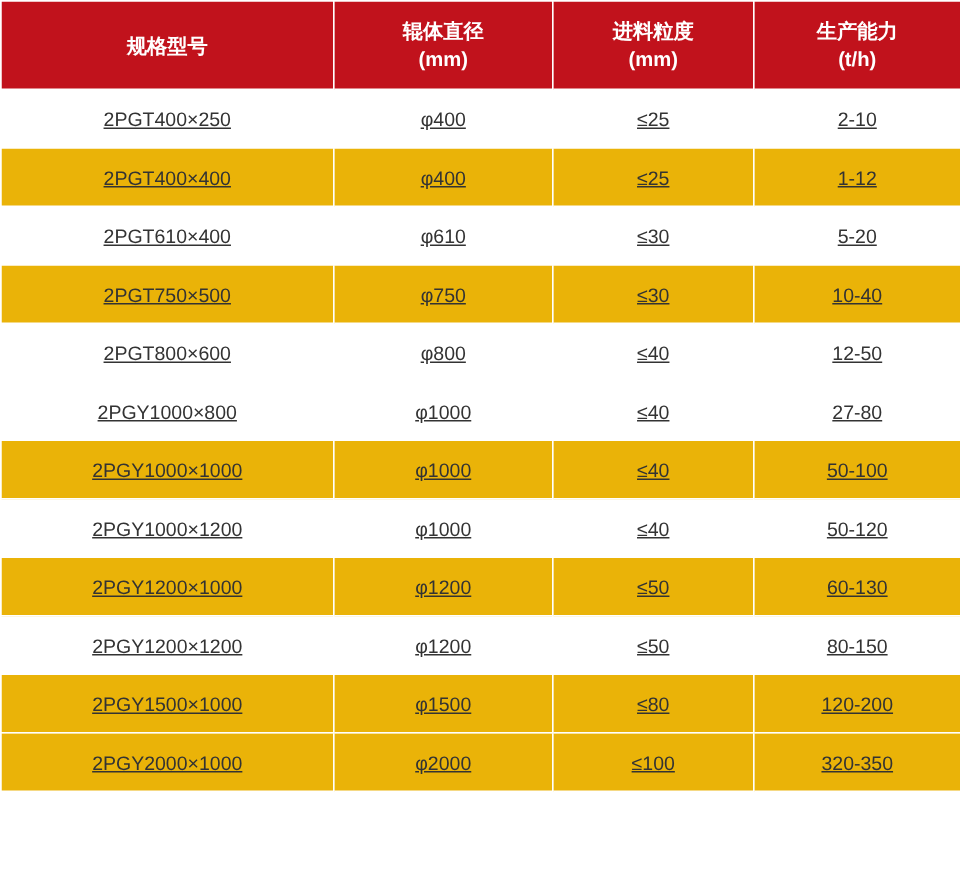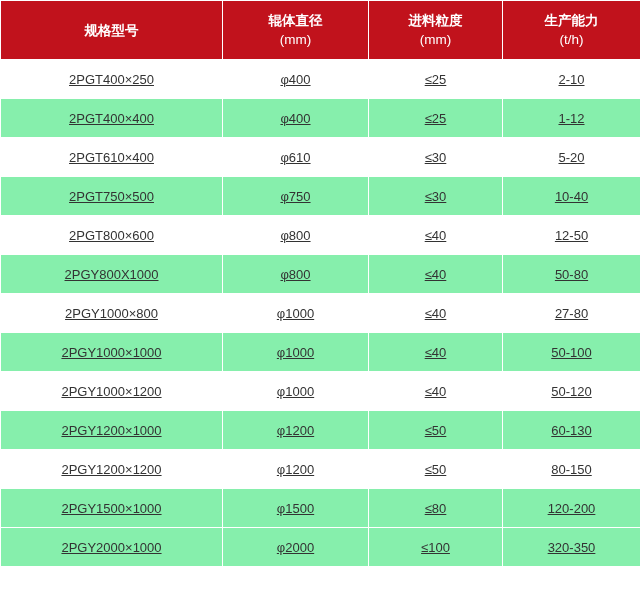--- a/index.html
+++ b/index.html
@@ -30,32 +30,32 @@
     background: #c1121c;
     color: #ffffff;
     font-weight: bold;
     font-size: 13.5px;
     height: 54px;
     line-height: 19px;
     padding: 2px 4px;
   }
   table.spec-table thead th .unit {
     display: block;
-    font-weight: normal;
+    font-weight: bold;
   }
   table.spec-table tbody td {
     height: 38px;
     padding: 0 4px;
     text-decoration: underline;
   }
   table.spec-table tbody tr.row-odd td {
     background: #ffffff;
   }
   table.spec-table tbody tr.row-even td {
-    background: #86efac;
+    background: #eab308;
   }
   col.c1 { width: 222px; }
   col.c2 { width: 146px; }
   col.c3 { width: 134px; }
   col.c4 { width: 138px; }
 </style>
 </head>
 <body>
 
 <table class="spec-table">
@@ -109,26 +109,20 @@
       <td>φ750</td>
       <td>≤30</td>
       <td>10-40</td>
     </tr>
     <tr class="row-odd">
       <td>2PGT800×600</td>
       <td>φ800</td>
       <td>≤40</td>
       <td>12-50</td>
     </tr>
-    <tr class="row-even">
-      <td>2PGY800X1000</td>
-      <td>φ800</td>
-      <td>≤40</td>
-      <td>50-80</td>
-    </tr>
     <tr class="row-odd">
       <td>2PGY1000×800</td>
       <td>φ1000</td>
       <td>≤40</td>
       <td>27-80</td>
     </tr>
     <tr class="row-even">
       <td>2PGY1000×1000</td>
       <td>φ1000</td>
       <td>≤40</td>

